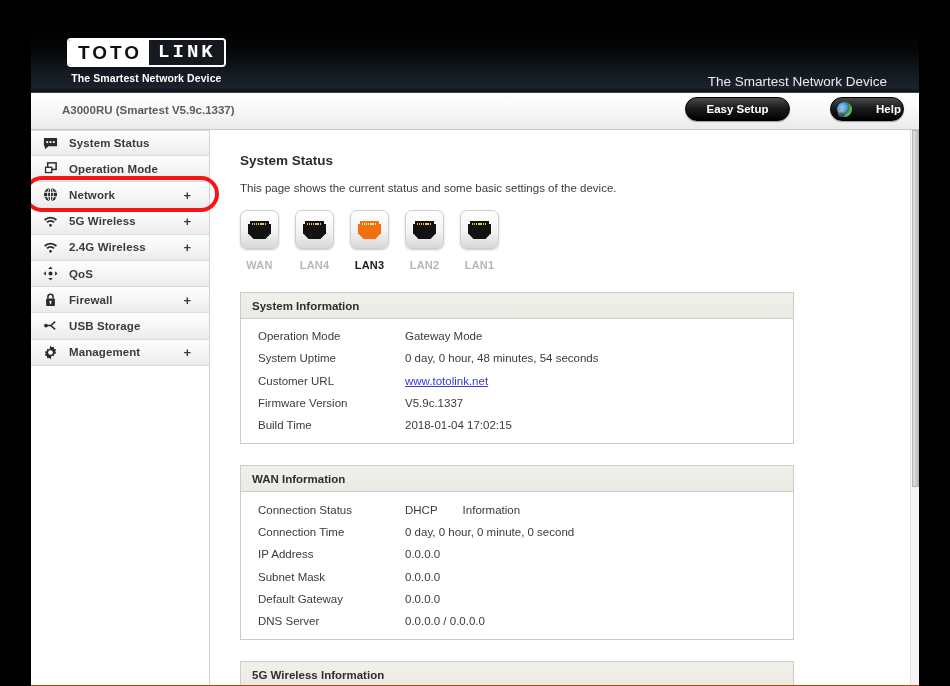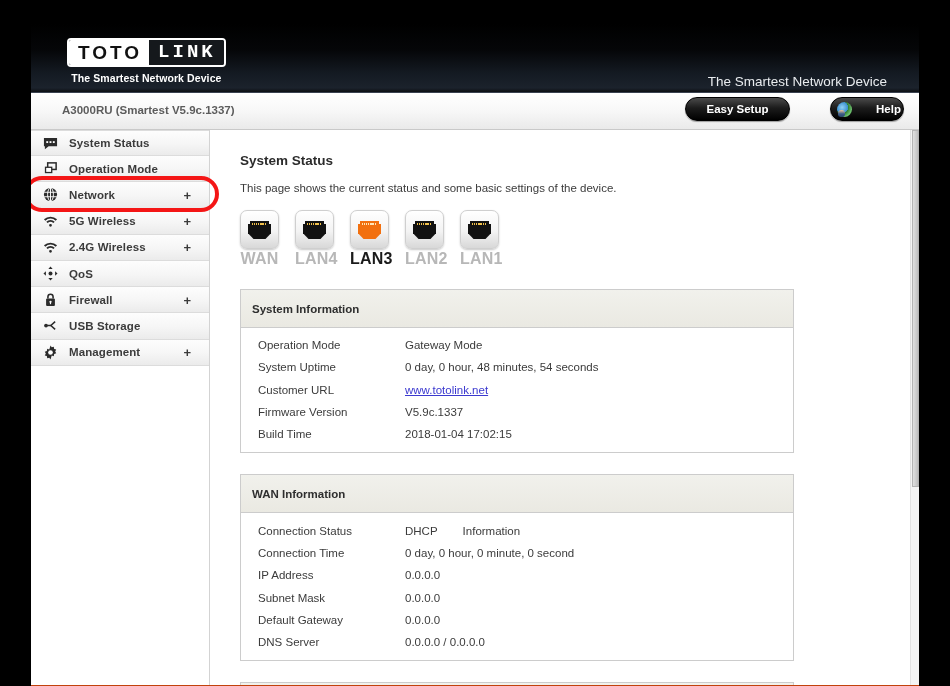--- a/index.html
+++ b/index.html
@@ -161,34 +161,34 @@
     width: 19px; height: 5px; background: #121212;
   }
   .jack-pins {
     position: absolute; left: 4px; top: 2.5px;
     width: 15px; height: 2.5px;
     background: repeating-linear-gradient(90deg,#f2c14b 0 1.2px, transparent 1.2px 2.1px);
   }
   .port.active .jack-body, .port.active .jack-top { background: #f2700f; }
   .port.active .jack-pins { background: repeating-linear-gradient(90deg,#ffe7b8 0 1.2px, transparent 1.2px 2.1px); }
   .port-label {
-    margin-top: 1px; font-size: 16px; font-weight: bold;
+    margin-top: 10px; font-size: 11px; font-weight: bold;
     color: #b7b7b7; letter-spacing: .2px;
   }
   .port.active .port-label { color: #1a1a1a; }
 
   
   .panel {
     width: 554px;
     margin-top: 21px;
     border: 1px solid #cccccc;
     background: #ffffff;
   }
   .panel-head {
-    height: 38px;
+    height: 26px;
     background: linear-gradient(180deg,#f1f1ec 0%, #eae9e2 100%);
     border-bottom: 1px solid #cccccc;
     display: flex; align-items: center;
     padding-left: 11px;
     font-size: 11.5px; font-weight: bold; color: #2e2e2e;
   }
   .panel-body { padding: 6px 0 7px 0; }
   .row { display: flex; align-items: center; height: 22.3px; }
   .row-label {
     width: 164px; padding-left: 17px;

